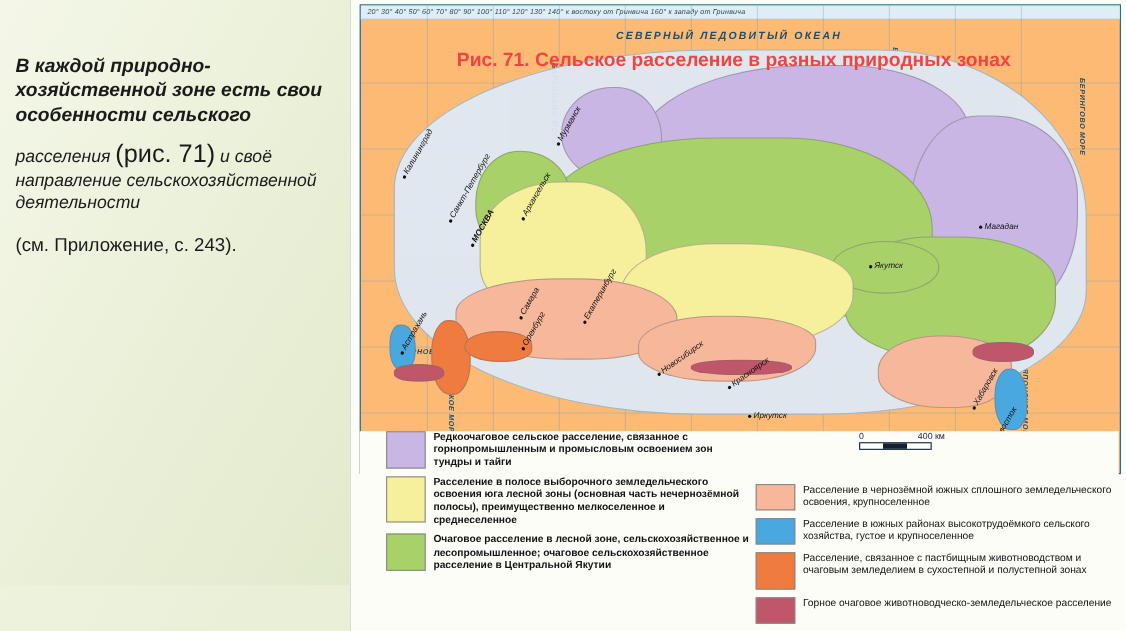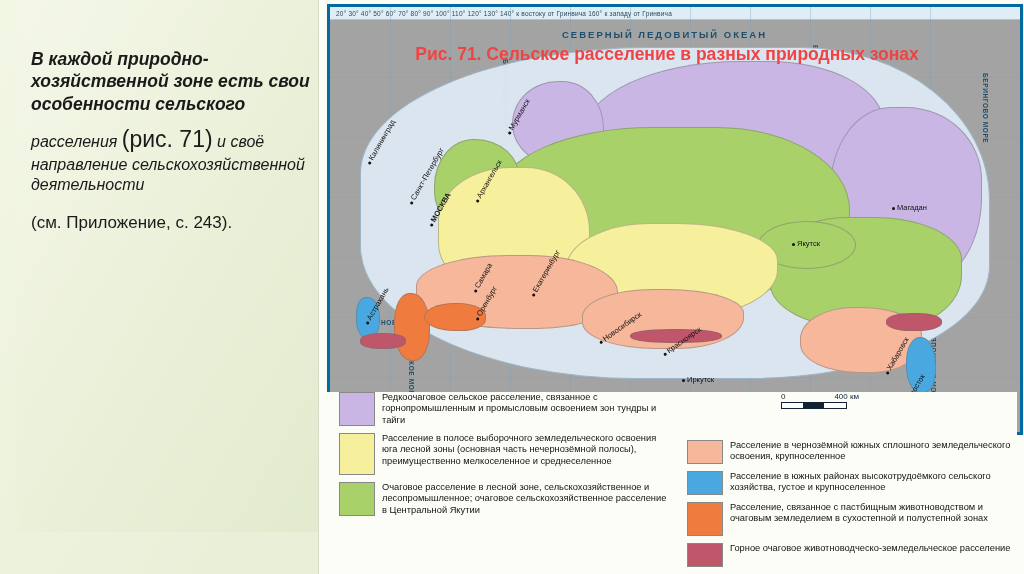--- a/index.html
+++ b/index.html
@@ -15,21 +15,21 @@
   }
   .slide {
     position: relative;
     width: 1024px;
     height: 574px;
     background: linear-gradient(120deg, #f2f6e4 0%, #eaf0d8 40%, #e4ecd0 100%);
   }
   
   .left-col {
     position: absolute;
-    left: 17px; top: 0;
+    left: 0; top: 0;
     width: 318px; height: 532px;
     background: linear-gradient(120deg, #f4f7e8 0%, #e9efd6 60%, #e2eacd 100%);
     box-sizing: border-box;
     padding: 48px 18px 0 14px;
   }
   .para {
     color: #1a1a1a;
     line-height: 1.28;
   }
   .p1 {
@@ -72,22 +72,23 @@
     font-size: 17.5px;
     font-weight: bold;
     color: #ef4444;
     z-index: 40;
   }
   
   .map-bg {
     position: absolute;
     left: 8px; top: 4px;
     width: 690px; height: 425px;
-    background: #a3a3a3;
-    border: 3px solid #0369a1;
+    background: #fdba74;
+    border: 1px solid #0369a1;
+    font-style: italic;
   }
   .grat {
     position: absolute;
     background: rgba(120,160,185,0.35);
   }
   .grat.v { width: 1px; top: 0; bottom: 0; }
   .grat.h { height: 1px; left: 0; right: 0; }
 
   .top-ruler {
     position: absolute;
@@ -191,21 +192,21 @@
     left: 8px; top: 392px;
     width: 690px; height: 178px;
     background: #fdfdf8;
     box-sizing: border-box;
     padding: 2px 6px;
   }
   .legend-col {
     position: absolute;
     top: 0;
   }
-  .legend-col.left { left: 12px; width: 330px; }
+  .legend-col.left { left: 24px; width: 330px; font-weight: bold; }
   .legend-col.right { left: 360px; width: 330px; top: 48px; }
   .leg-item {
     display: flex;
     align-items: flex-start;
     margin-bottom: 7px;
   }
   .swatch {
     width: 34px;
     min-height: 22px;
     flex: 0 0 34px;

